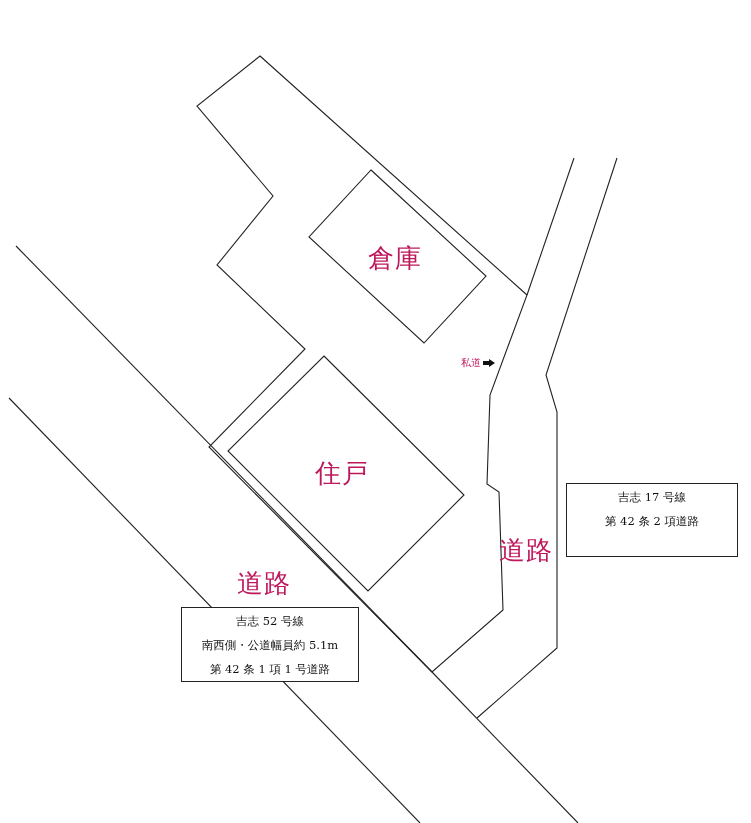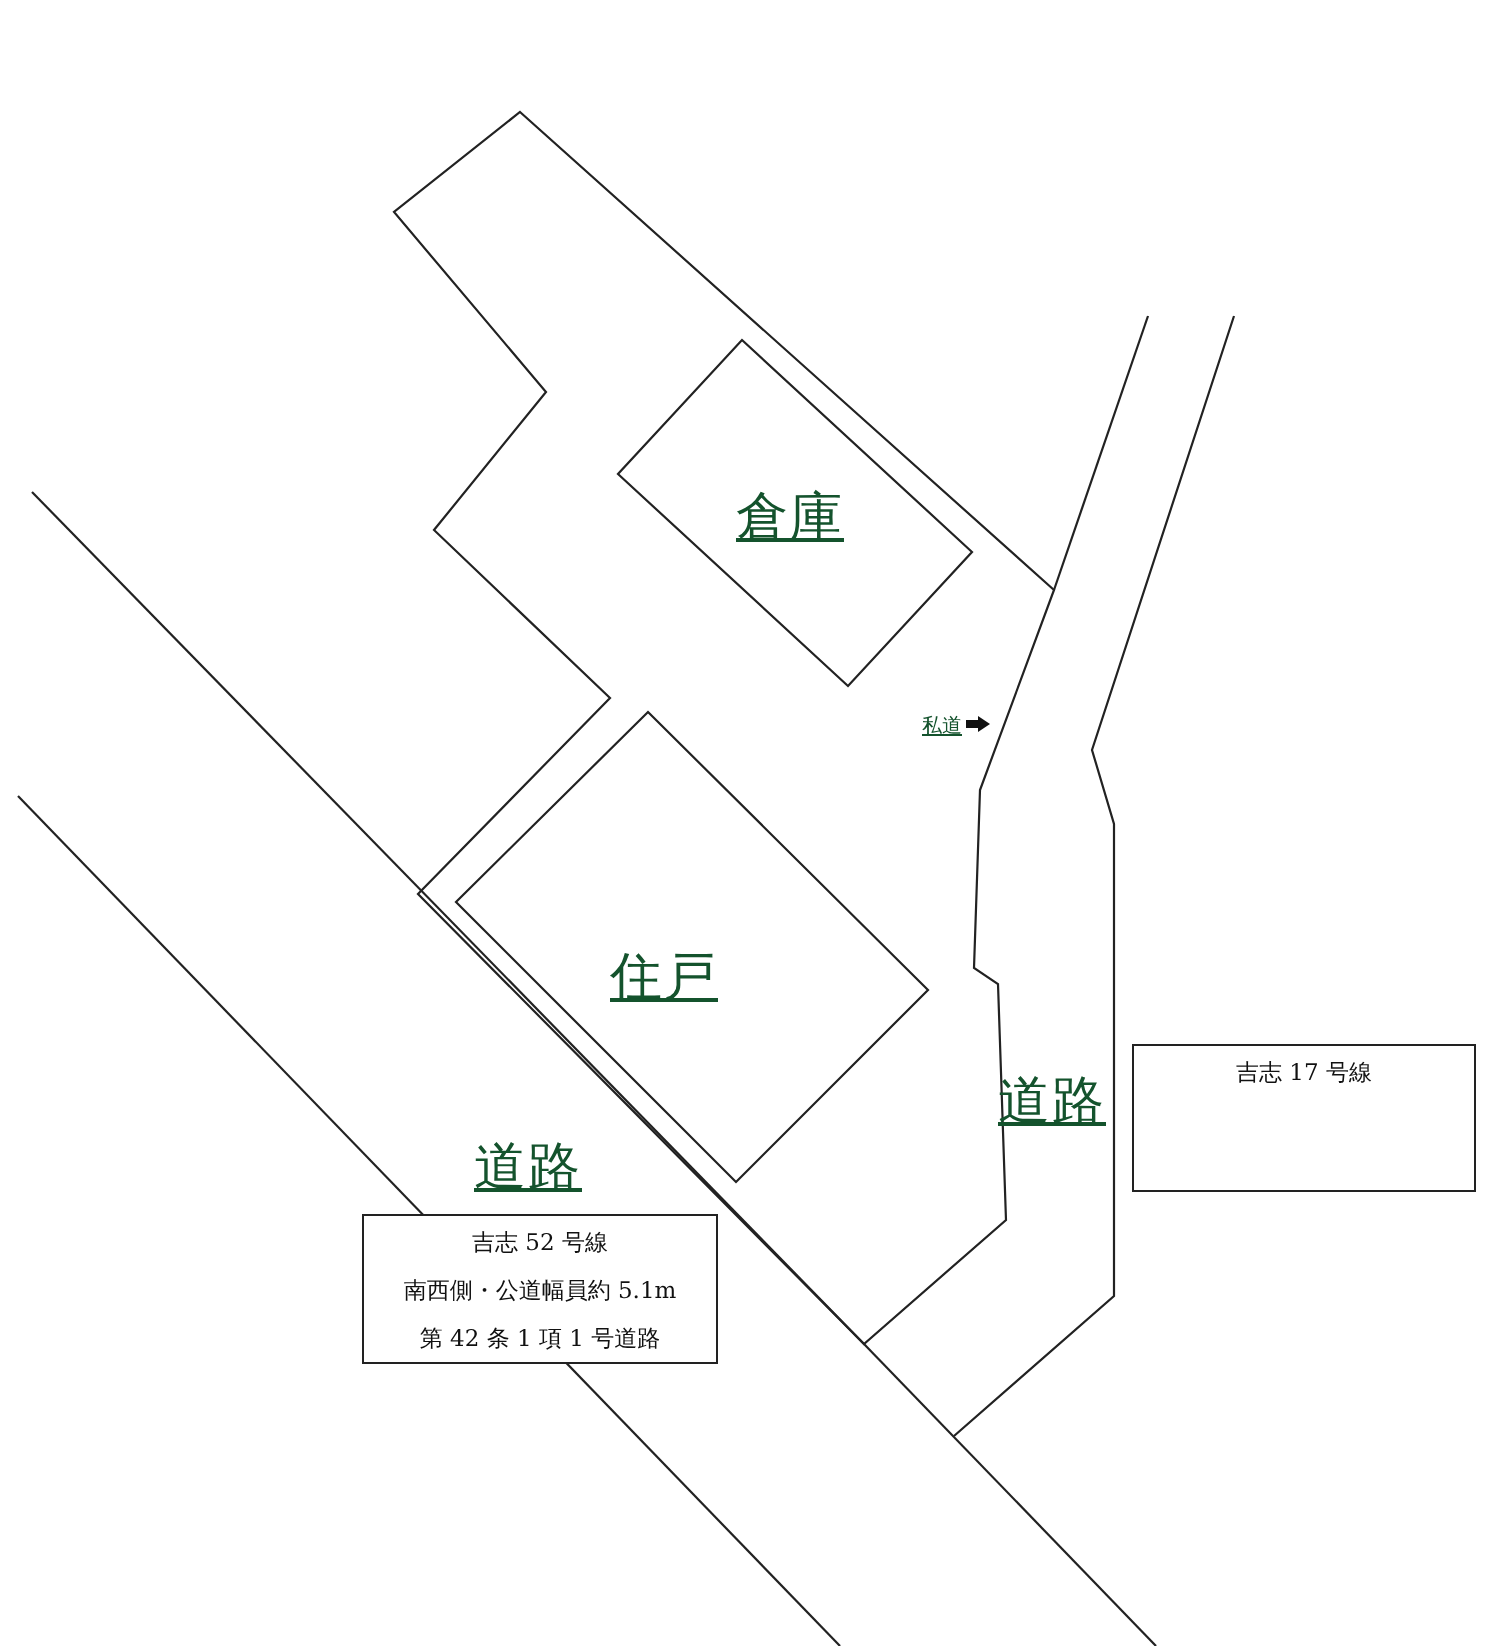--- a/index.html
+++ b/index.html
@@ -1,19 +1,19 @@
 <!DOCTYPE html>
 <html><head>
 <meta charset="utf-8">
 <style>
   html, body { margin: 0; padding: 0; background: #ffffff; }
   body { width: 751px; height: 823px; position: relative; overflow: hidden;
          font-family: "DejaVu Serif", "Liberation Serif", serif; color: #111; }
   svg.map { position: absolute; left: 0; top: 0; }
-  .lbl { position: absolute; white-space: nowrap; font-family: "DejaVu Sans", "Liberation Sans", sans-serif; color: #14532d; text-decoration: underline; }
+  .lbl { position: absolute; white-space: nowrap; font-family: "DejaVu Sans", "Liberation Sans", sans-serif; color: #be185d; }
   .big { font-size: 26px; letter-spacing: 1px; }
   .small { font-size: 10px; font-family: "DejaVu Serif", "Liberation Serif", serif; text-align: center; }
   .infobox { position: absolute; border: 1.3px solid #222; background: #fff;
              font-family: "DejaVu Serif", "Liberation Serif", serif; font-size: 11.5px;
              text-align: center; box-sizing: border-box; }
   .infobox div { line-height: 24px; }
   .arrow { display: inline-block; margin-left: 2px; vertical-align: middle; }
 </style>
 </head>
 <body>
@@ -33,31 +33,32 @@
 
     <line x1="527" y1="295" x2="574" y2="158"></line>
 
     <polyline points="617,158 546,375 557,412 557,648 477,718"></polyline>
 
     <line x1="432" y1="672" x2="432" y2="672"></line>
   </g>
 </svg>
 
 <div class="lbl big" style="left:368px; top:241px;">倉庫</div>
-<div class="lbl big" style="left:305px; top:456px;margin-top:15px;">住戸</div>
+<div class="lbl big" style="left:315px; top:456px;">住戸</div>
 <div class="lbl big" style="left:237px; top:566px;">道路</div>
 <div class="lbl big" style="left:499px; top:533px;">道路</div>
 
 <div class="lbl small" style="left:461px; top:356px;">
   <span>私道</span><span class="arrow"><svg width="12" height="8" viewBox="0 0 12 8">
         <polygon points="0,2 6,2 6,0 12,4 6,8 6,6 0,6" fill="#111"></polygon>
       </svg></span>
 </div>
 
 <div class="infobox" style="left:181px; top:607px; width:178px; height:75px; padding-top:1px;">
   <div>吉志 52 号線</div>
   <div>南西側・公道幅員約 5.1m</div>
   <div>第 42 条 1 項 1 号道路</div>
 </div>
 
-<div class="infobox" style="left:566px; top:522px; width:172px; height:74px; padding-top:1px;">
+<div class="infobox" style="left:566px; top:483px; width:172px; height:74px; padding-top:1px;">
   <div>吉志 17 号線</div>
+  <div>第 42 条 2 項道路</div>
 </div>
 
 </body></html>

